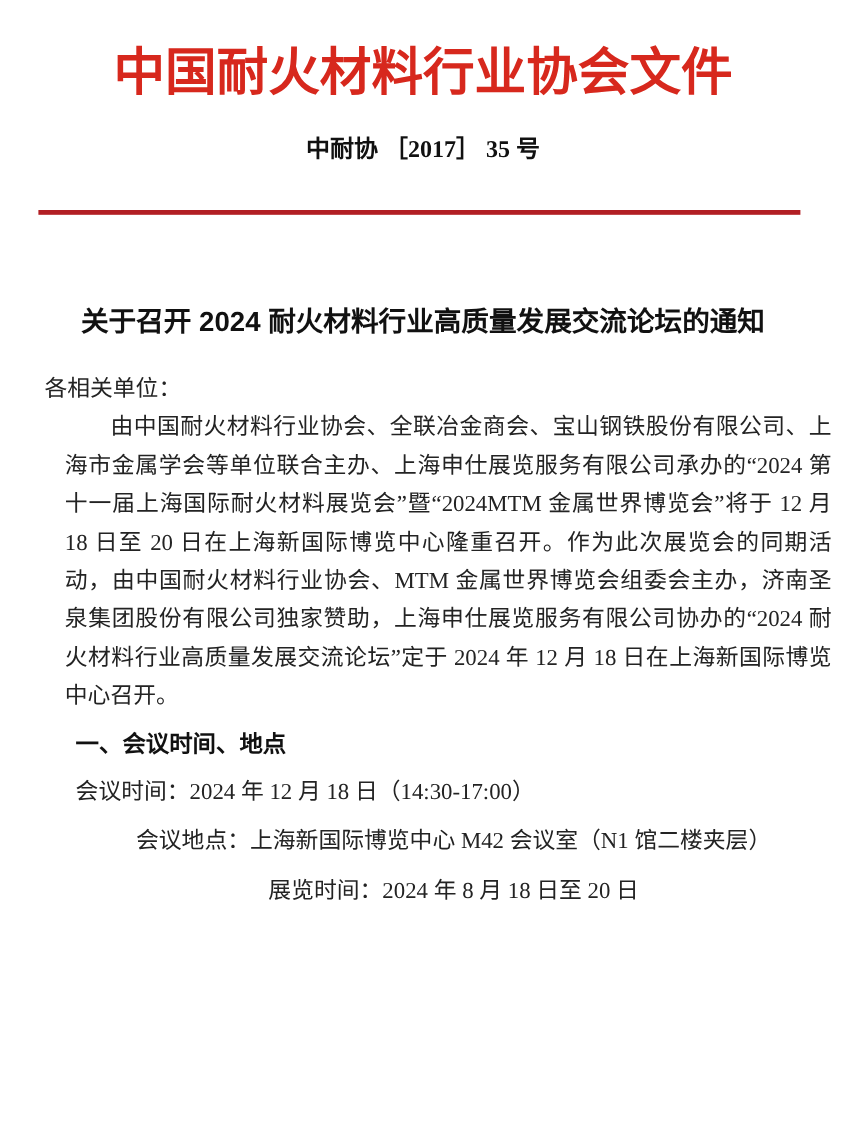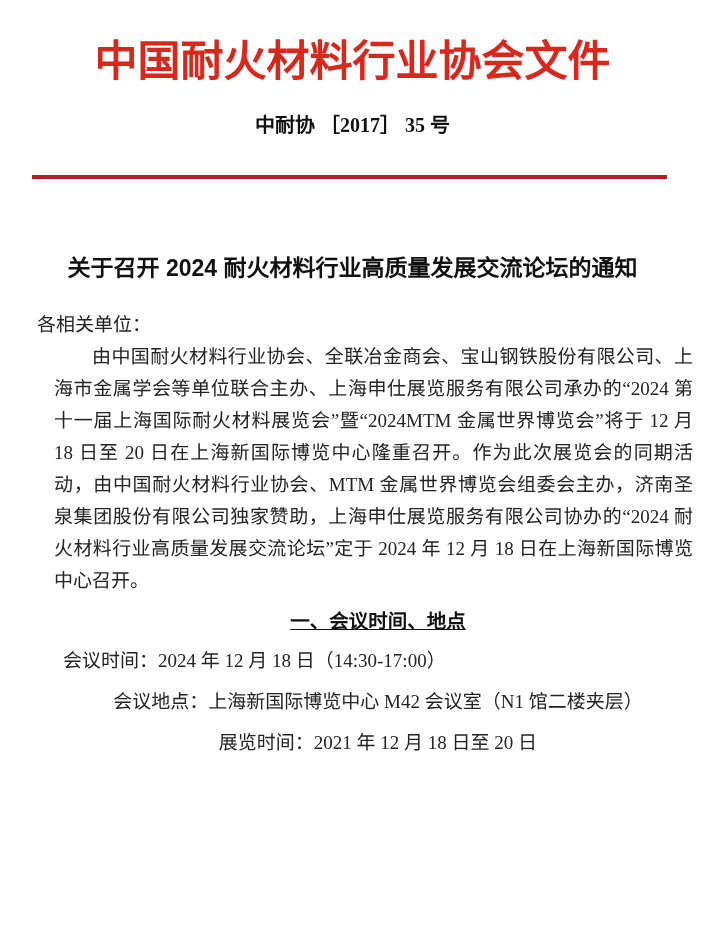--- a/index.html
+++ b/index.html
@@ -73,22 +73,21 @@
     text-align: left;
   }
   .section-heading {
     margin-top: 8px;
     padding-left: 26px;
     font-weight: 700;
     font-size: 19.5px;
     line-height: 32px;
     color: var(--heading-text);
     font-family: "Liberation Sans", "DejaVu Sans", sans-serif;
-    text-align: center;
-    text-decoration: underline;
+    text-align: left;
   }
   .meeting-line {
     margin-top: 8px;
     padding-left: 26px;
     text-align: left;
   }
   .meeting-line + .meeting-line { margin-top: 9px; text-align: center; }
 </style>
 </head>
 <body>
@@ -110,16 +109,16 @@
     <p class="para para-1">由中国耐火材料行业协会、全联冶金商会、宝山钢铁股份有限公司、上海市金属学会等单位联合主办、上海申仕展览服务有限公司承办的“2024 第十一届上海国际耐火材料展览会”暨“2024MTM 金属世界博览会”将于 12 月 18 日至 20 日在上海新国际博览中心隆重召开。作为此次展览会的同期活动，由中国耐火材料行业协会、MTM 金属世界博览会组委会主办，济南圣泉集团股份有限公司独家赞助，上海申仕展览服务有限公司协办的“2024 耐火材料行业高质量发展交流论坛”定于 2024 年 12 月 18 日在上海新国际博览中心召开。</p>
 
 
 
     <h3 class="section-heading">一、会议时间、地点</h3>
 
     <p class="meeting-line">会议时间：2024 年 12 月 18 日（14:30-17:00）</p>
 
     <p class="meeting-line">会议地点：上海新国际博览中心 M42 会议室（N1 馆二楼夹层）</p>
 
-    <p class="meeting-line">展览时间：2021 年 12 月 18 日至 20 日</p>
+    <p class="meeting-line">展览时间：2024 年 8 月 18 日至 20 日</p>
 
   </div>
 </div>
 
 </body></html>

